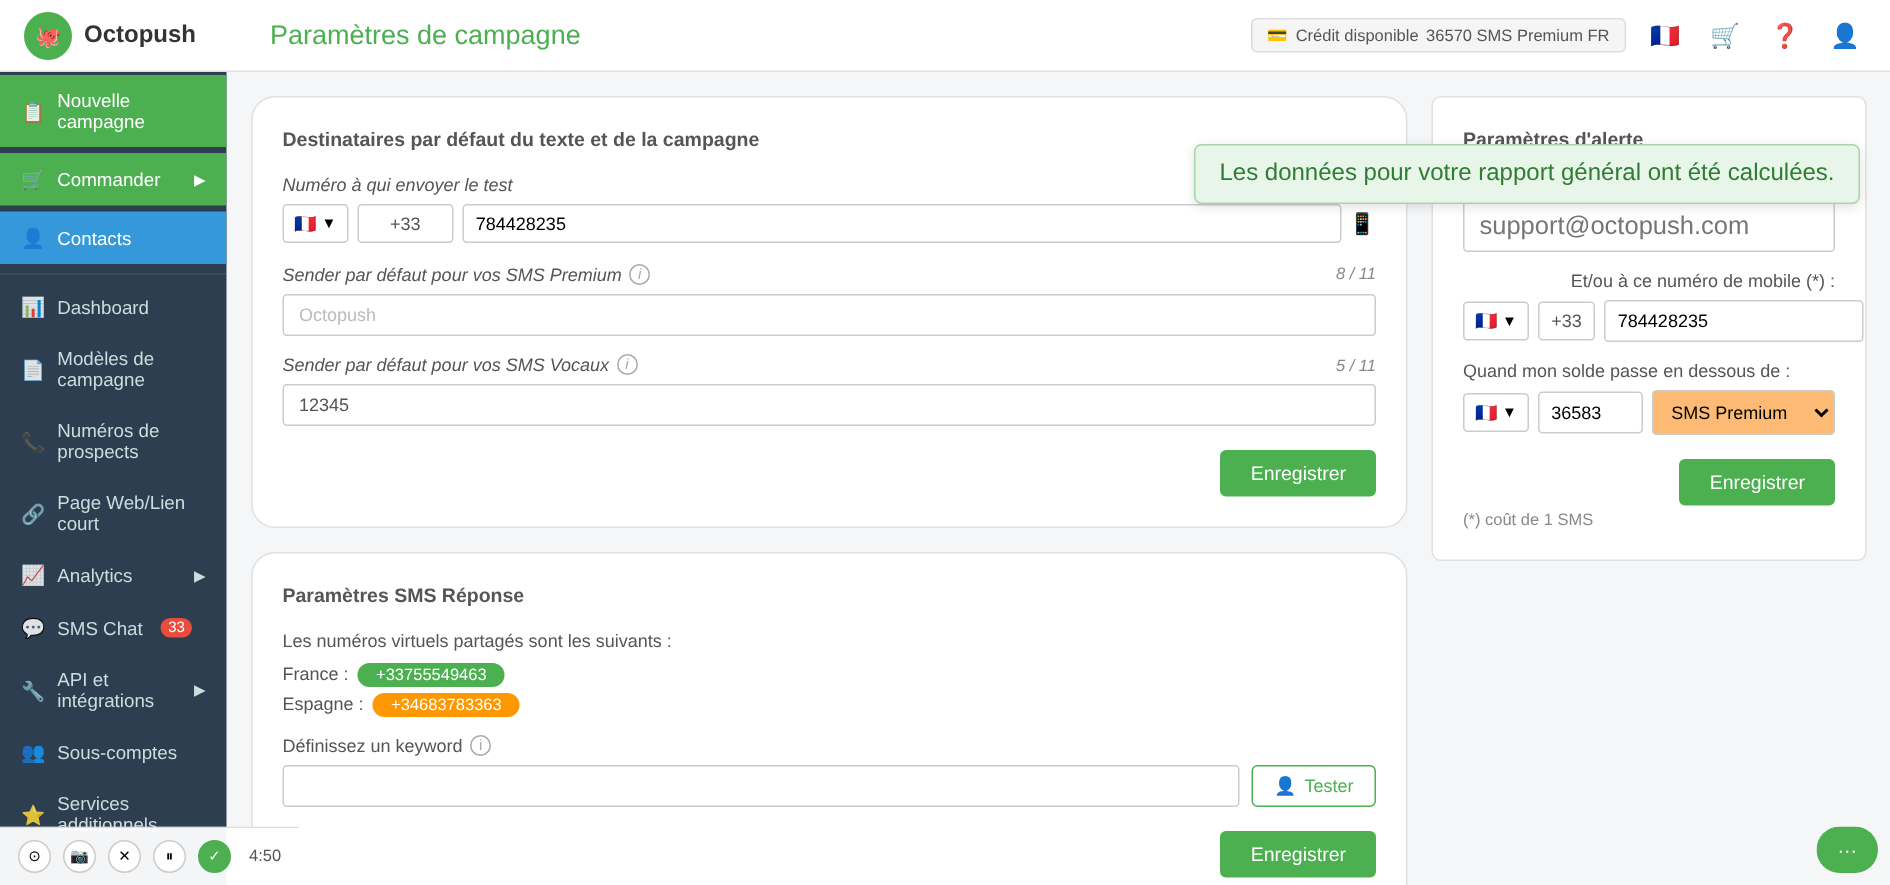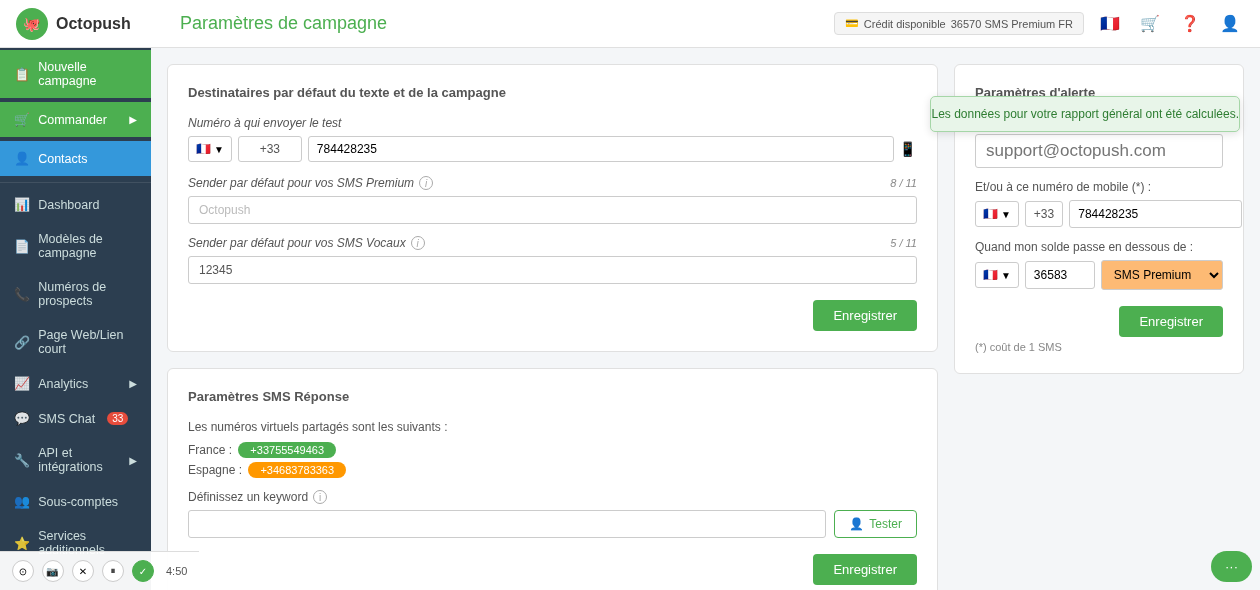--- a/index.html
+++ b/index.html
@@ -29,21 +29,21 @@
 
     
     .content { flex: 1; overflow-y: auto; padding: 0; background: #f4f6f8; }
     .content-inner { display: flex; gap: 16px; padding: 16px; }
 
     
     .left-panel { flex: 1; display: flex; flex-direction: column; gap: 16px; }
     .right-panel { width: 290px; }
 
     
-    .card { background: white; border-radius: 6px; border: 1px solid #e0e0e0; padding: 20px; }
+    .card { background: white; border-radius: 16px; border: 1px solid #e0e0e0; padding: 20px; }
     .card-title { font-size: 13px; font-weight: 600; color: #555; margin-bottom: 16px; border-bottom: none; }
 
     .section-label { font-size: 12px; color: #555; margin-bottom: 6px; display: flex; align-items: center; gap: 5px; font-style: italic; }
     .section-label .count { color: #888; font-size: 11px; margin-left: auto; }
 
     .phone-row { display: flex; align-items: center; gap: 6px; margin-bottom: 14px; }
     .flag-btn { border: 1px solid #ccc; border-radius: 3px; padding: 5px 7px; background: white; display: flex; align-items: center; gap: 3px; cursor: pointer; font-size: 12px; }
     .country-code { border: 1px solid #ccc; border-radius: 3px; padding: 5px 8px; background: white; color: #555; font-size: 12px; width: 64px; text-align: center; }
     .phone-input { border: 1px solid #ccc; border-radius: 3px; padding: 5px 8px; font-size: 12px; flex: 1; }
     .phone-icon { color: #aaa; font-size: 14px; }
@@ -66,33 +66,33 @@
     .keyword-row { display: flex; gap: 8px; }
     .keyword-input { flex: 1; border: 1px solid #ccc; border-radius: 3px; padding: 6px 10px; font-size: 12px; }
     .btn-tester { background: white; border: 1px solid #4caf50; color: #4caf50; border-radius: 4px; padding: 6px 14px; font-size: 12px; cursor: pointer; display: flex; align-items: center; gap: 5px; }
 
     
     .alert-card { background: white; border-radius: 6px; border: 1px solid #e0e0e0; padding: 20px; }
     .alert-title { font-size: 13px; font-weight: 600; color: #555; margin-bottom: 14px; }
     .alert-row { margin-bottom: 12px; }
     .email-input { width: 100%; border: 1px solid #ccc; border-radius: 3px; padding: 6px 10px; font-size: 17px; color: #888; }
 
-    .mobile-label { font-size: 12px; color: #555; margin-bottom: 6px; }
+    .mobile-label { font-size: 12px; color: #555; margin-bottom: 6px; text-align: right; }
     .mobile-row { display: flex; align-items: center; gap: 6px; margin-bottom: 12px; }
     .mobile-input { flex: 1; border: 1px solid #ccc; border-radius: 3px; padding: 6px 8px; font-size: 12px; }
 
     .threshold-label { font-size: 12px; color: #555; margin-bottom: 6px; }
     .threshold-row { display: flex; align-items: center; gap: 6px; margin-bottom: 14px; }
     .threshold-input { width: 70px; border: 1px solid #ccc; border-radius: 3px; padding: 6px 8px; font-size: 12px; }
     .sms-type-select { border: 1px solid #ccc; border-radius: 3px; padding: 6px 8px; font-size: 12px; flex: 1; background: #fdba74; }
 
     .info-text { font-size: 11px; color: #888; margin-top: 4px; }
 
     
-    .notification-bubble { position: absolute; top: 48px; right: 20px; background: #e8f5e9; border: 1px solid #a5d6a7; border-radius: 5px; padding: 10px 0; font-size: 12px; color: #2e7d32; z-index: 100; box-shadow: 0 2px 8px rgba(0,0,0,0.12); }
+    .notification-bubble { position: absolute; top: 48px; right: 20px; background: #e8f5e9; border: 1px solid #a5d6a7; border-radius: 5px; padding: 10px 16px; font-size: 16px; color: #2e7d32; z-index: 100; box-shadow: 0 2px 8px rgba(0,0,0,0.12); }
 
     
     .media-controls { position: fixed; bottom: 0; left: 0; display: flex; align-items: center; gap: 8px; padding: 8px 12px; background: rgba(255,255,255,0.95); border-top: 1px solid #ddd; z-index: 200; font-size: 12px; }
     .ctrl-btn { width: 22px; height: 22px; border-radius: 50%; border: 1px solid #ccc; display: flex; align-items: center; justify-content: center; cursor: pointer; font-size: 10px; background: white; }
     .ctrl-btn.green { background: #4caf50; color: white; border-color: #4caf50; }
     .timer { font-size: 11px; color: #555; margin-left: 4px; }
 
     
     .chat-bubble { position: fixed; bottom: 8px; right: 8px; background: #4caf50; color: white; border-radius: 20px; padding: 8px 14px; font-size: 13px; cursor: pointer; z-index: 200; }
 
@@ -220,21 +220,21 @@
 
           
           <div class="section-label">
             <span>Sender par défaut pour vos SMS Premium</span>
             <span class="info-icon">i</span>
             <span class="count">8 / 11</span>
           </div>
           <input class="text-input" type="text" placeholder="Octopush" style="">
 
           
-          <div class="section-label" style="margin-top:12px;">
+          <div class="section-label" style="margin-top:12px;align-items:flex-end;">
             <span>Sender par défaut pour vos SMS Vocaux</span>
             <span class="info-icon">i</span>
             <span class="count">5 / 11</span>
           </div>
           <input class="text-input" type="text" value="12345" style="">
 
           <div class="save-row">
             <button class="btn-green">Enregistrer</button>
           </div>
         </div>

